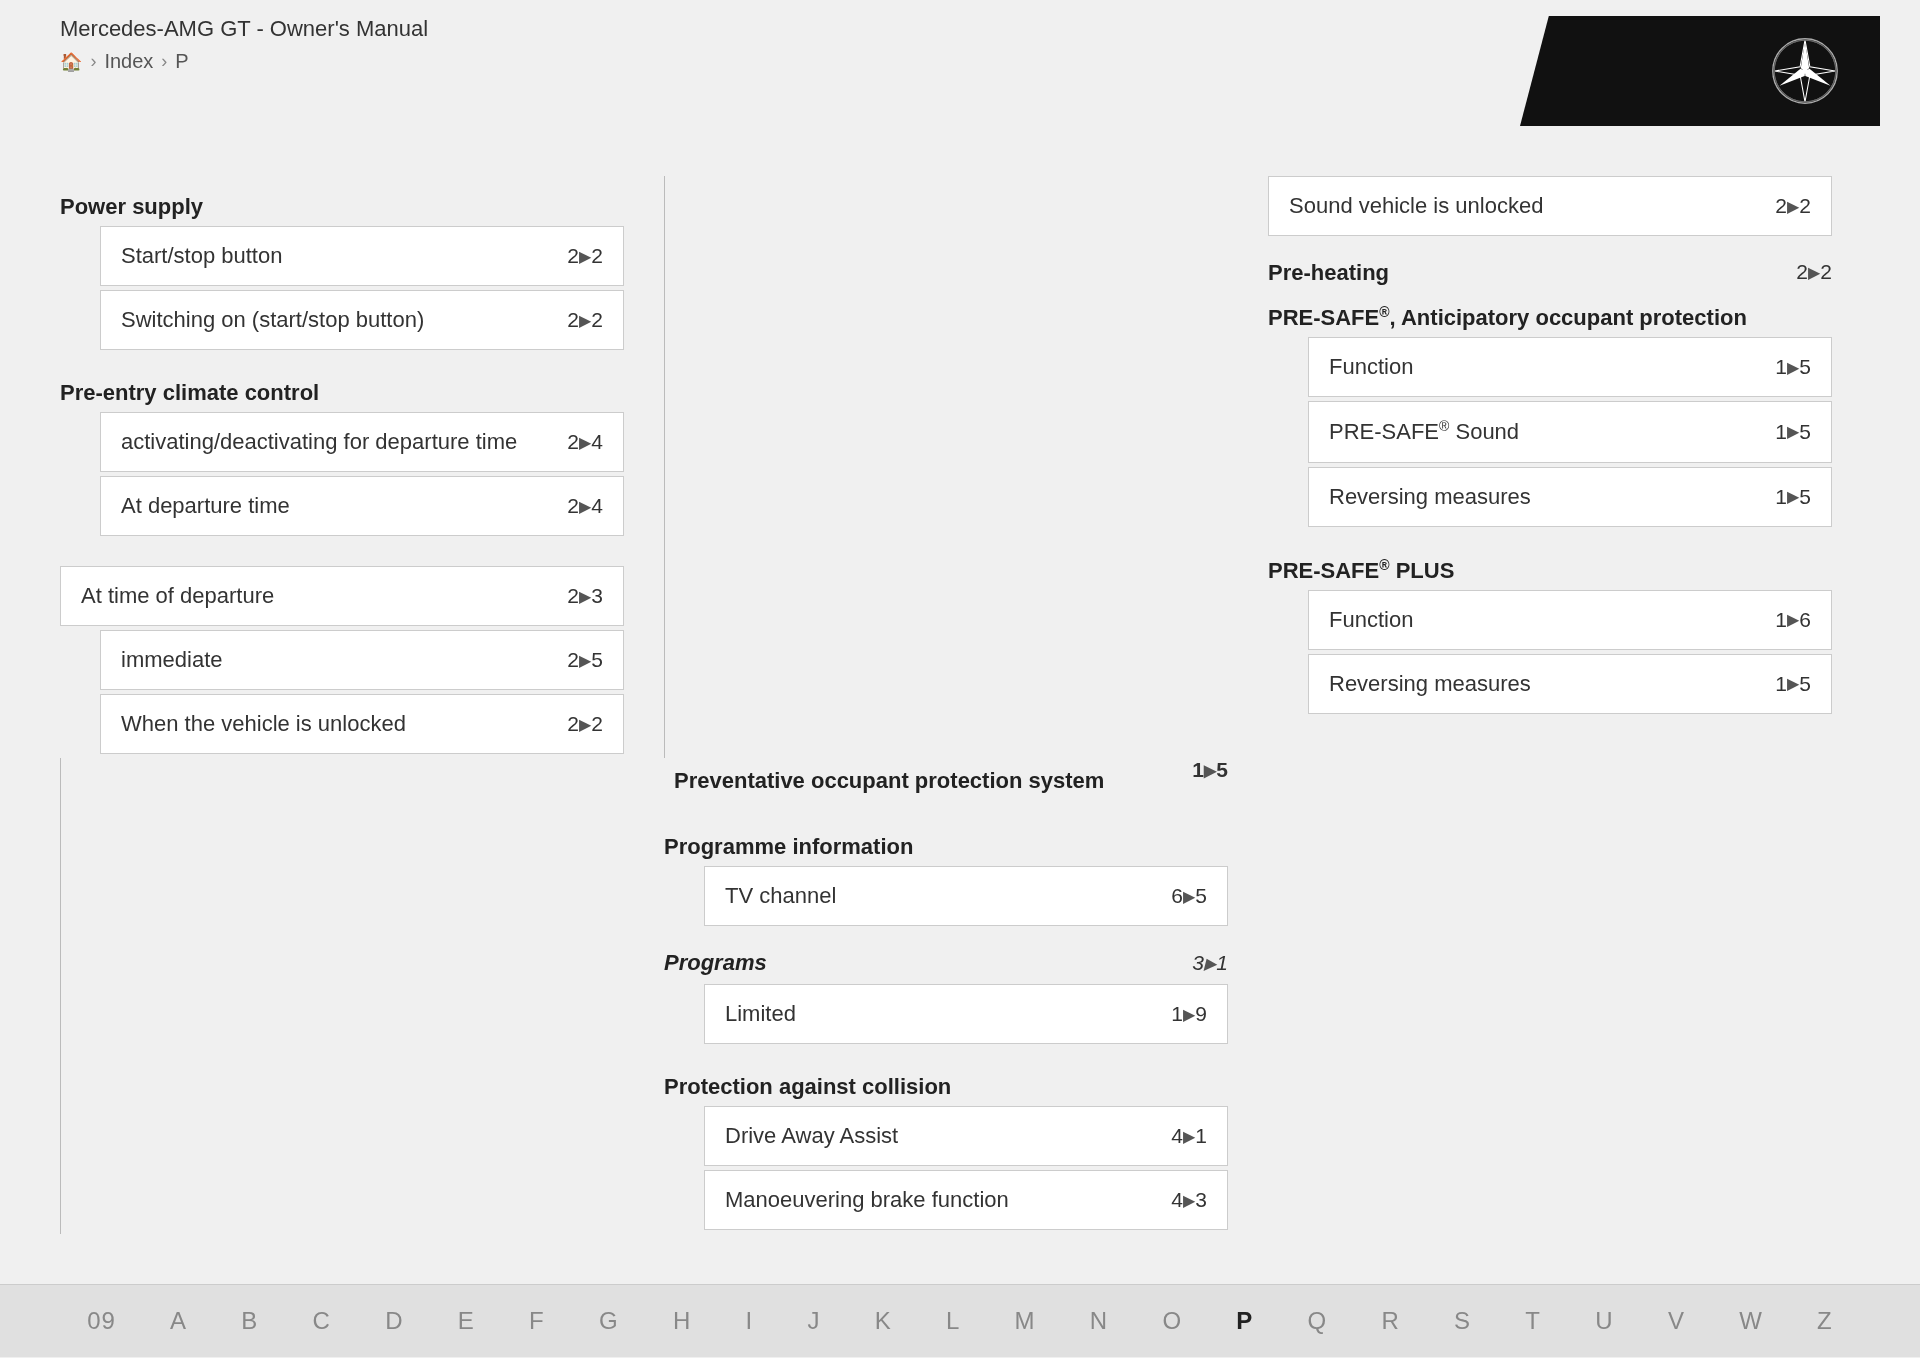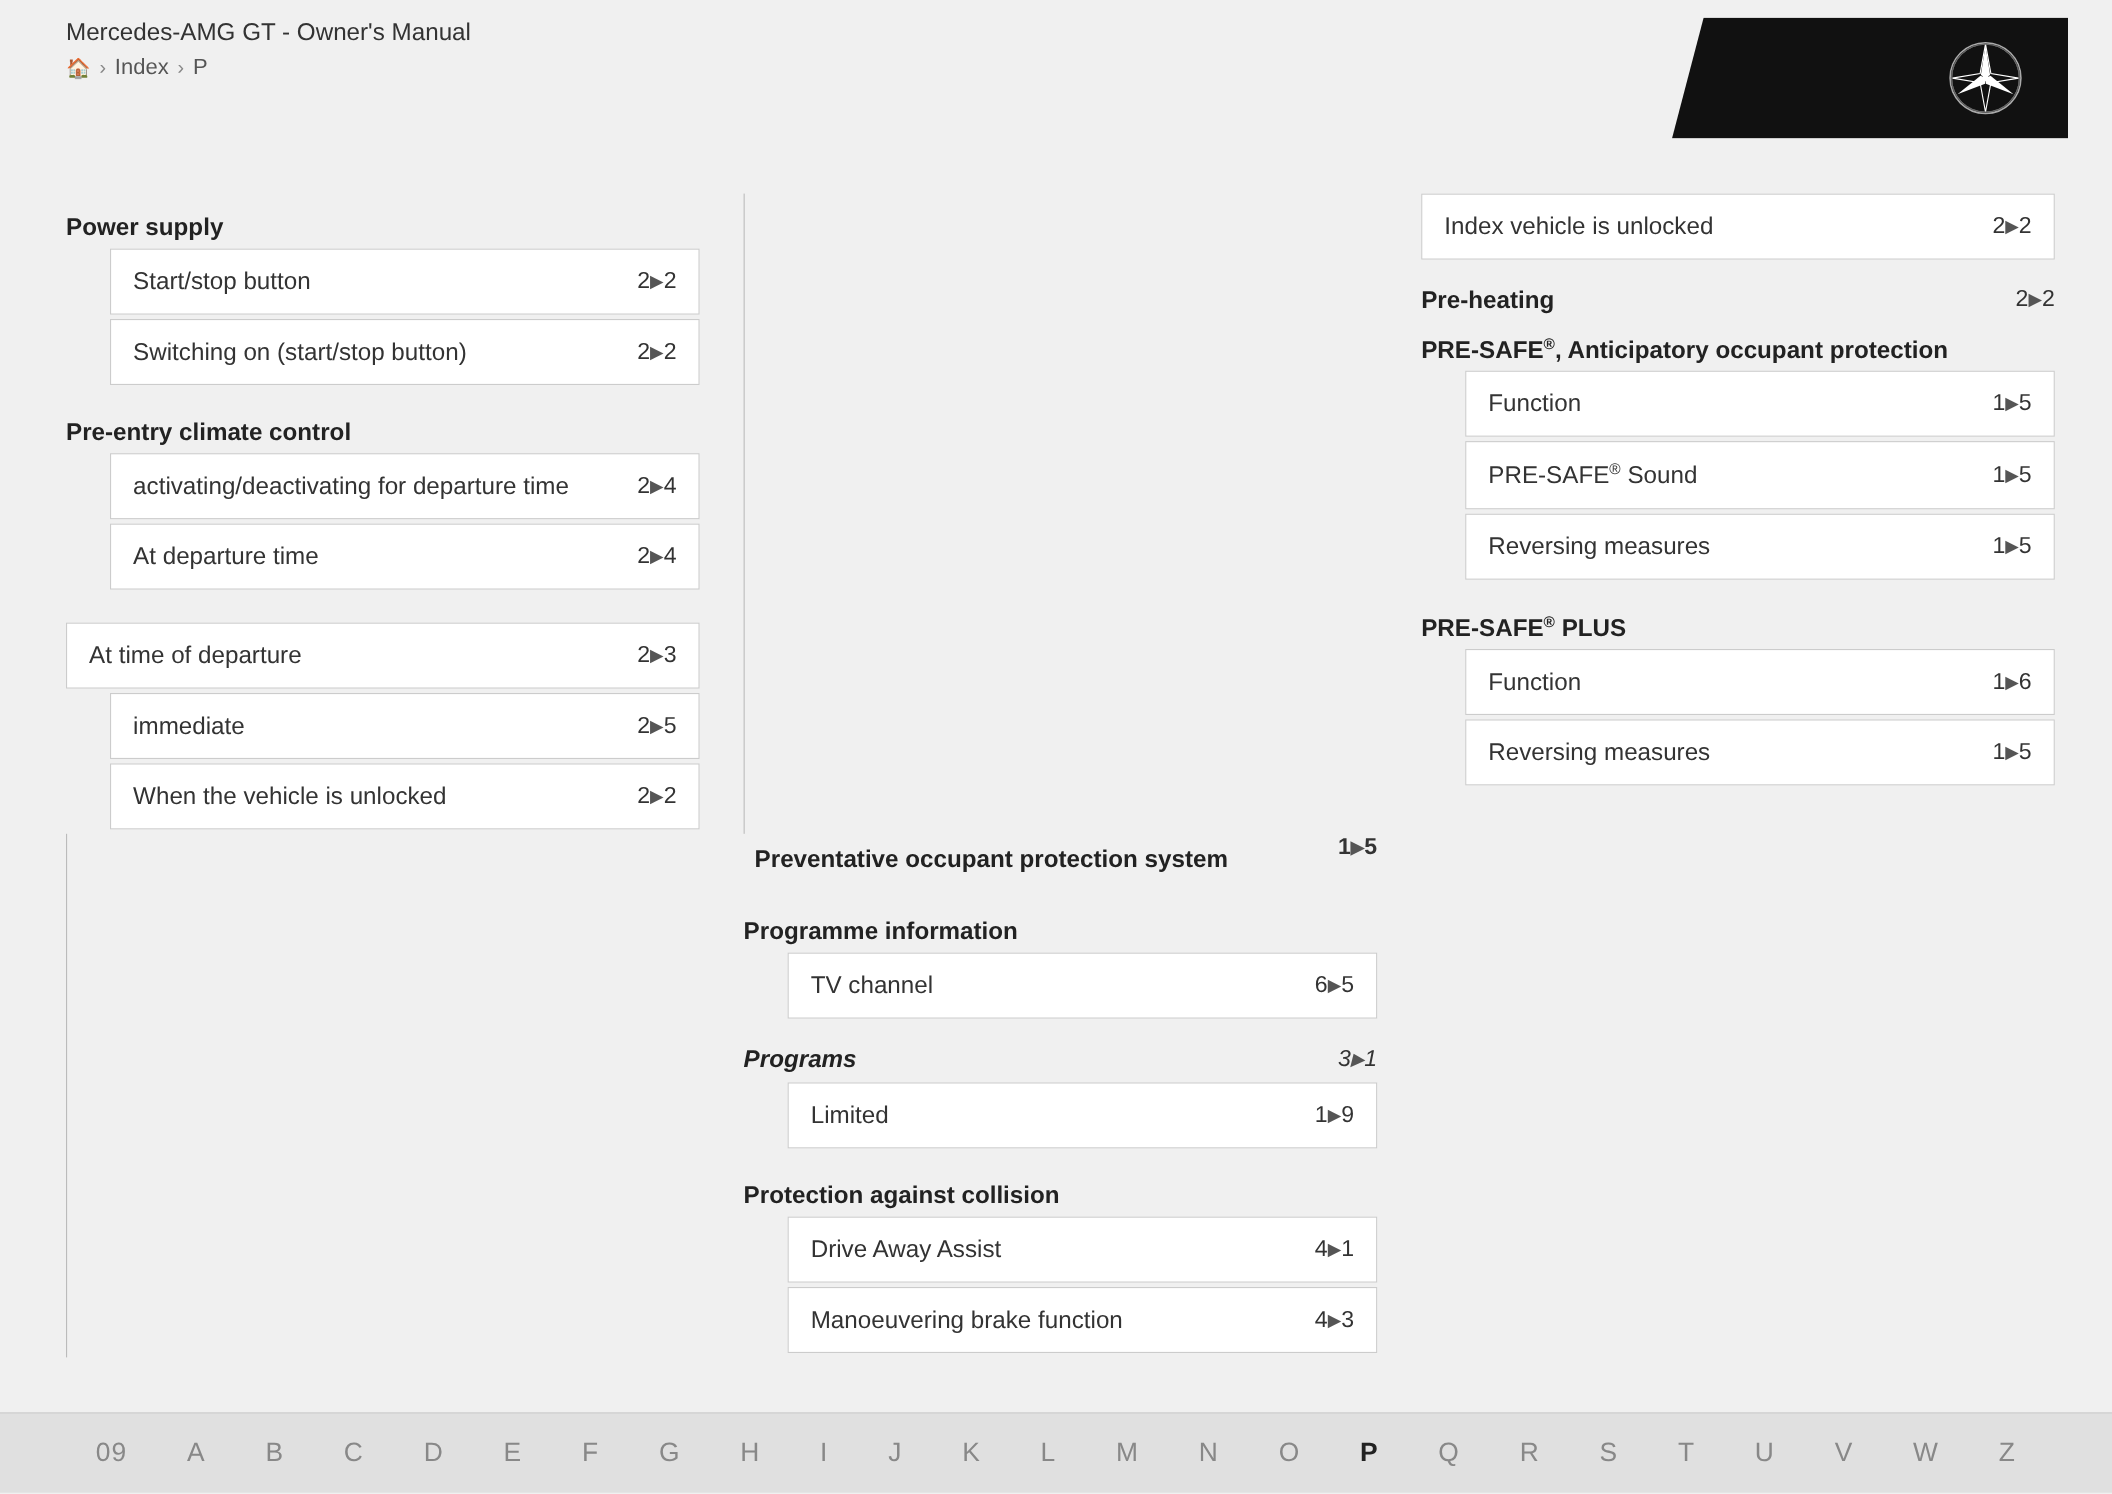--- a/index.html
+++ b/index.html
@@ -56,21 +56,21 @@
       clip-path: polygon(8% 0%, 100% 0%, 100% 100%, 0% 100%);
     }
     
     .mercedes-star {
       width: 70px;
       height: 70px;
     }
 
     
     .main {
-      padding: 30px 52px 20px 60px;
+      padding: 30px 88px 20px 60px;
       background: #f0f0f0;
     }
 
     
     .columns {
       display: grid;
       grid-template-columns: 1fr 1fr 1fr;
       gap: 0 40px;
     }
 
@@ -217,21 +217,21 @@
           <span class="entry-page">2<span class="page-arrow">▶</span>2</span>
         </div>
       </div>
     </div>
 
     <div class="col-separator"></div>
 
     <div>
 
       <div class="entry-row" style="margin-top:0;">
-        <span class="entry-text">Index vehicle is unlocked</span>
+        <span class="entry-text">Sound vehicle is unlocked</span>
         <span class="entry-page">2<span class="page-arrow">▶</span>2</span>
       </div>
 
       <div style="display:flex;justify-content:space-between;align-items:flex-start;margin-top:24px;margin-bottom:8px;">
         <span class="section-heading" style="margin:0;">Pre-heating</span>
         <span class="entry-page" style="font-weight:normal;">2<span class="page-arrow">▶</span>2</span>
       </div>
 
       <div class="section-heading" style="">PRE-SAFE<sup class="presafe-sup">®</sup>, Anticipatory occupant protection</div>
       <div class="entry-row entry-row-indented">

